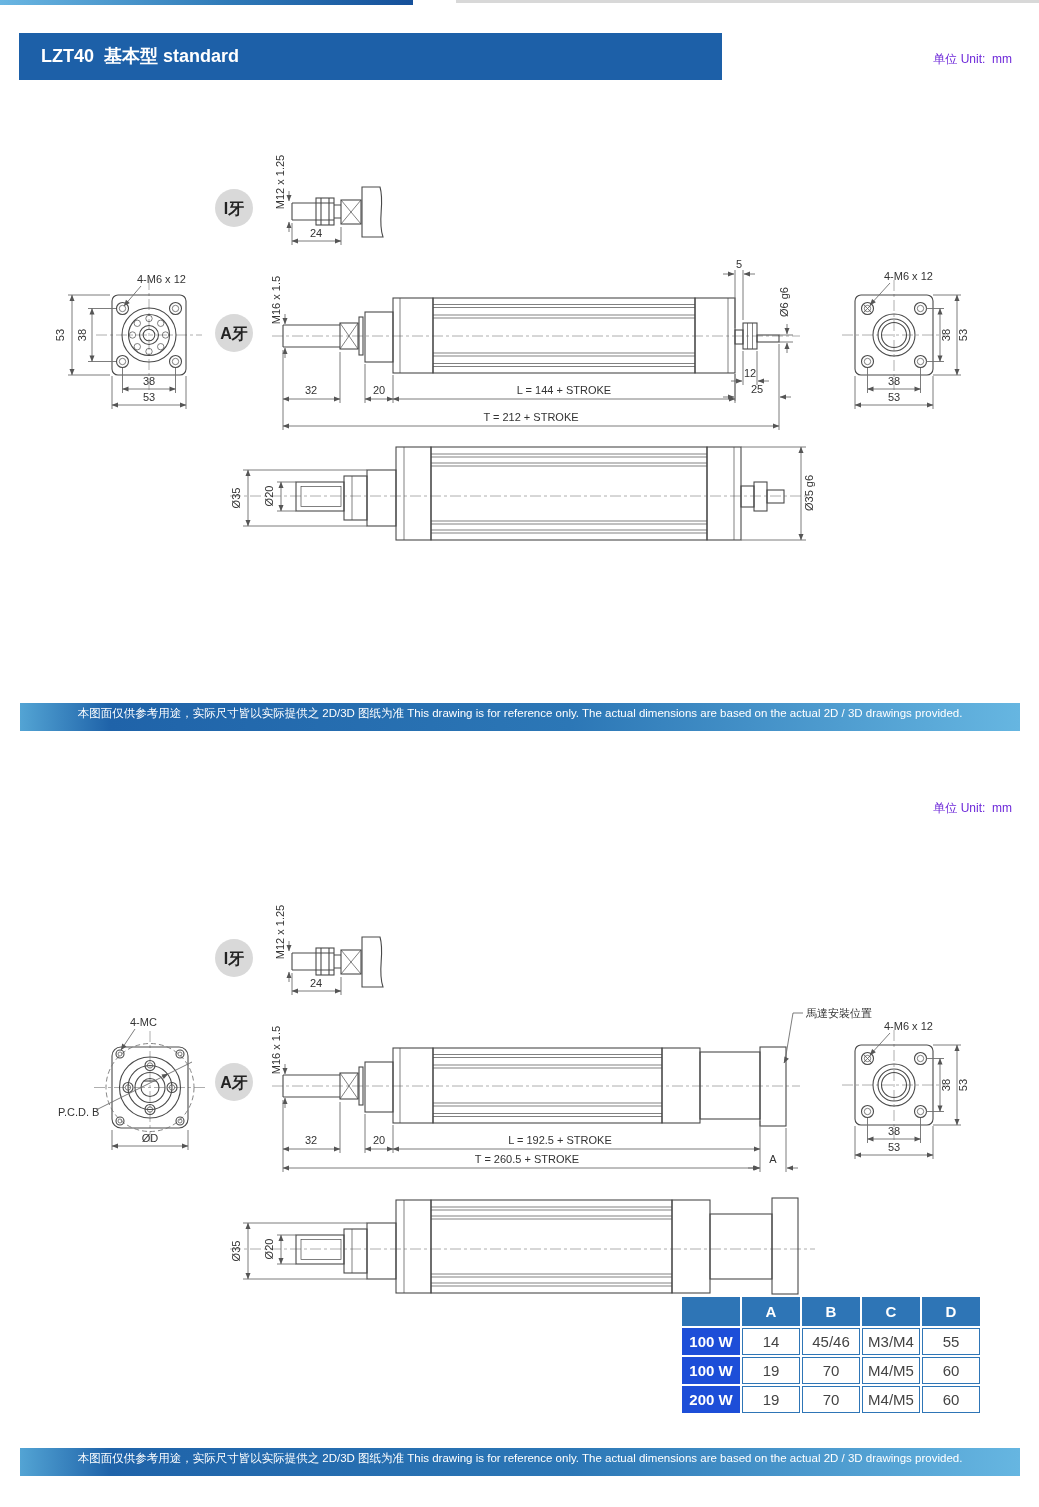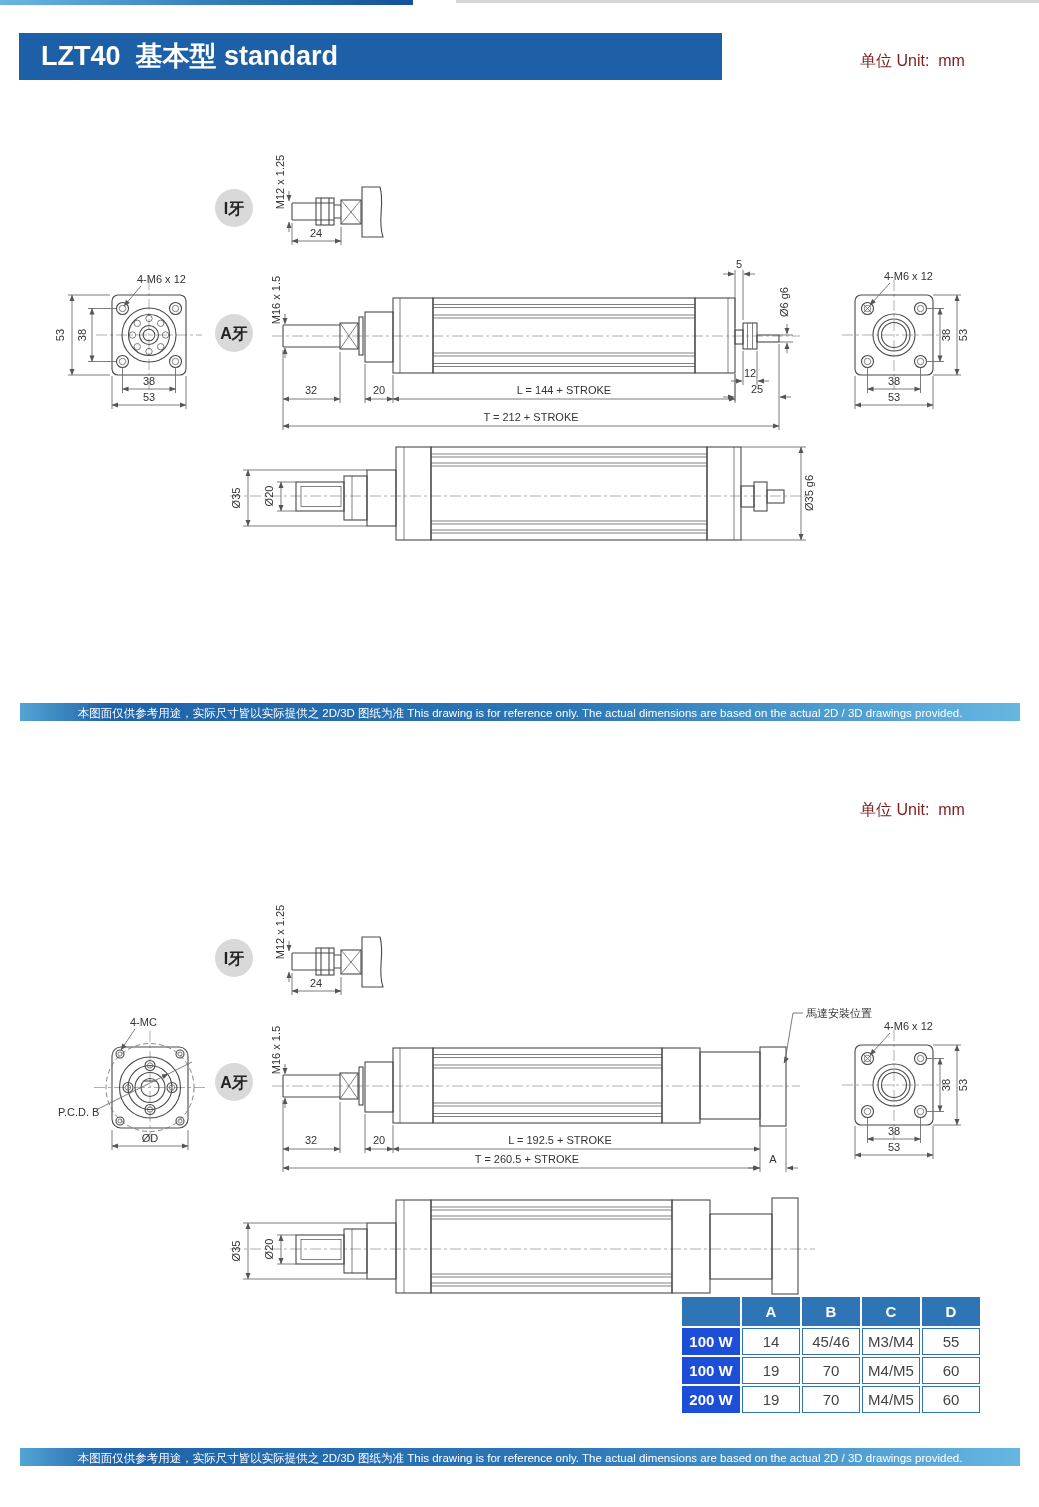--- a/index.html
+++ b/index.html
@@ -2,25 +2,25 @@
 <html><head>
 <meta charset="utf-8">
 <style>
   html,body{margin:0;padding:0;background:#fff;}
   #page{position:relative;width:1039px;height:1507px;background:#fff;overflow:hidden;
         font-family:"Liberation Sans",sans-serif;}
   .topbar-blue{position:absolute;left:0;top:0;width:413px;height:5px;
         background:linear-gradient(90deg,#6ab6e2 0%,#2f7ab8 55%,#15509a 100%);}
   .topbar-gray{position:absolute;left:456px;top:0;width:583px;height:3px;background:#d8d8d8;}
   .sec-header{position:absolute;left:19px;width:703px;height:47px;background:#1d60a8;}
-  .sec-header .t{color:#fff;font-size:27px;font-weight:bold;line-height:47px;
+  .sec-header .t{color:#fff;font-size:18px;font-weight:bold;line-height:47px;
         padding-left:22px;white-space:pre;border-radius:9px;}
-  .unit{position:absolute;left:860px;width:152px;color:#7f1d1d;
-        font-size:16px;white-space:pre;}
-  .disclaimer{position:absolute;left:20px;width:1000px;height:18px;text-align:center;
+  .unit{position:absolute;left:860px;width:152px;text-align:right;color:#6d28d9;
+        font-size:12px;white-space:pre;}
+  .disclaimer{position:absolute;left:20px;width:1000px;height:28px;text-align:center;
         color:#fff;font-size:11.5px;line-height:20px;white-space:nowrap;
         background:linear-gradient(90deg,#53a4d4 0%,#1f63a9 9%,#2c77b6 55%,#66b6e1 100%);}
   svg{position:absolute;left:0;}
   svg .ol{stroke:#4a4a4a;stroke-width:1.1;fill:none;}
   svg .ot{stroke:#4a4a4a;stroke-width:0.7;fill:none;}
   svg .dl{stroke:#6e6e6e;stroke-width:0.9;fill:none;}
   svg .cl{stroke:#999;stroke-width:0.8;fill:none;stroke-dasharray:11 3 3 3;}
   svg .dsh{stroke:#777;stroke-width:0.9;fill:none;stroke-dasharray:5 3;}
   svg text.dt{fill:#333;font-family:"Liberation Sans",sans-serif;font-size:11px;}
   svg text.dtm{text-anchor:middle;}

